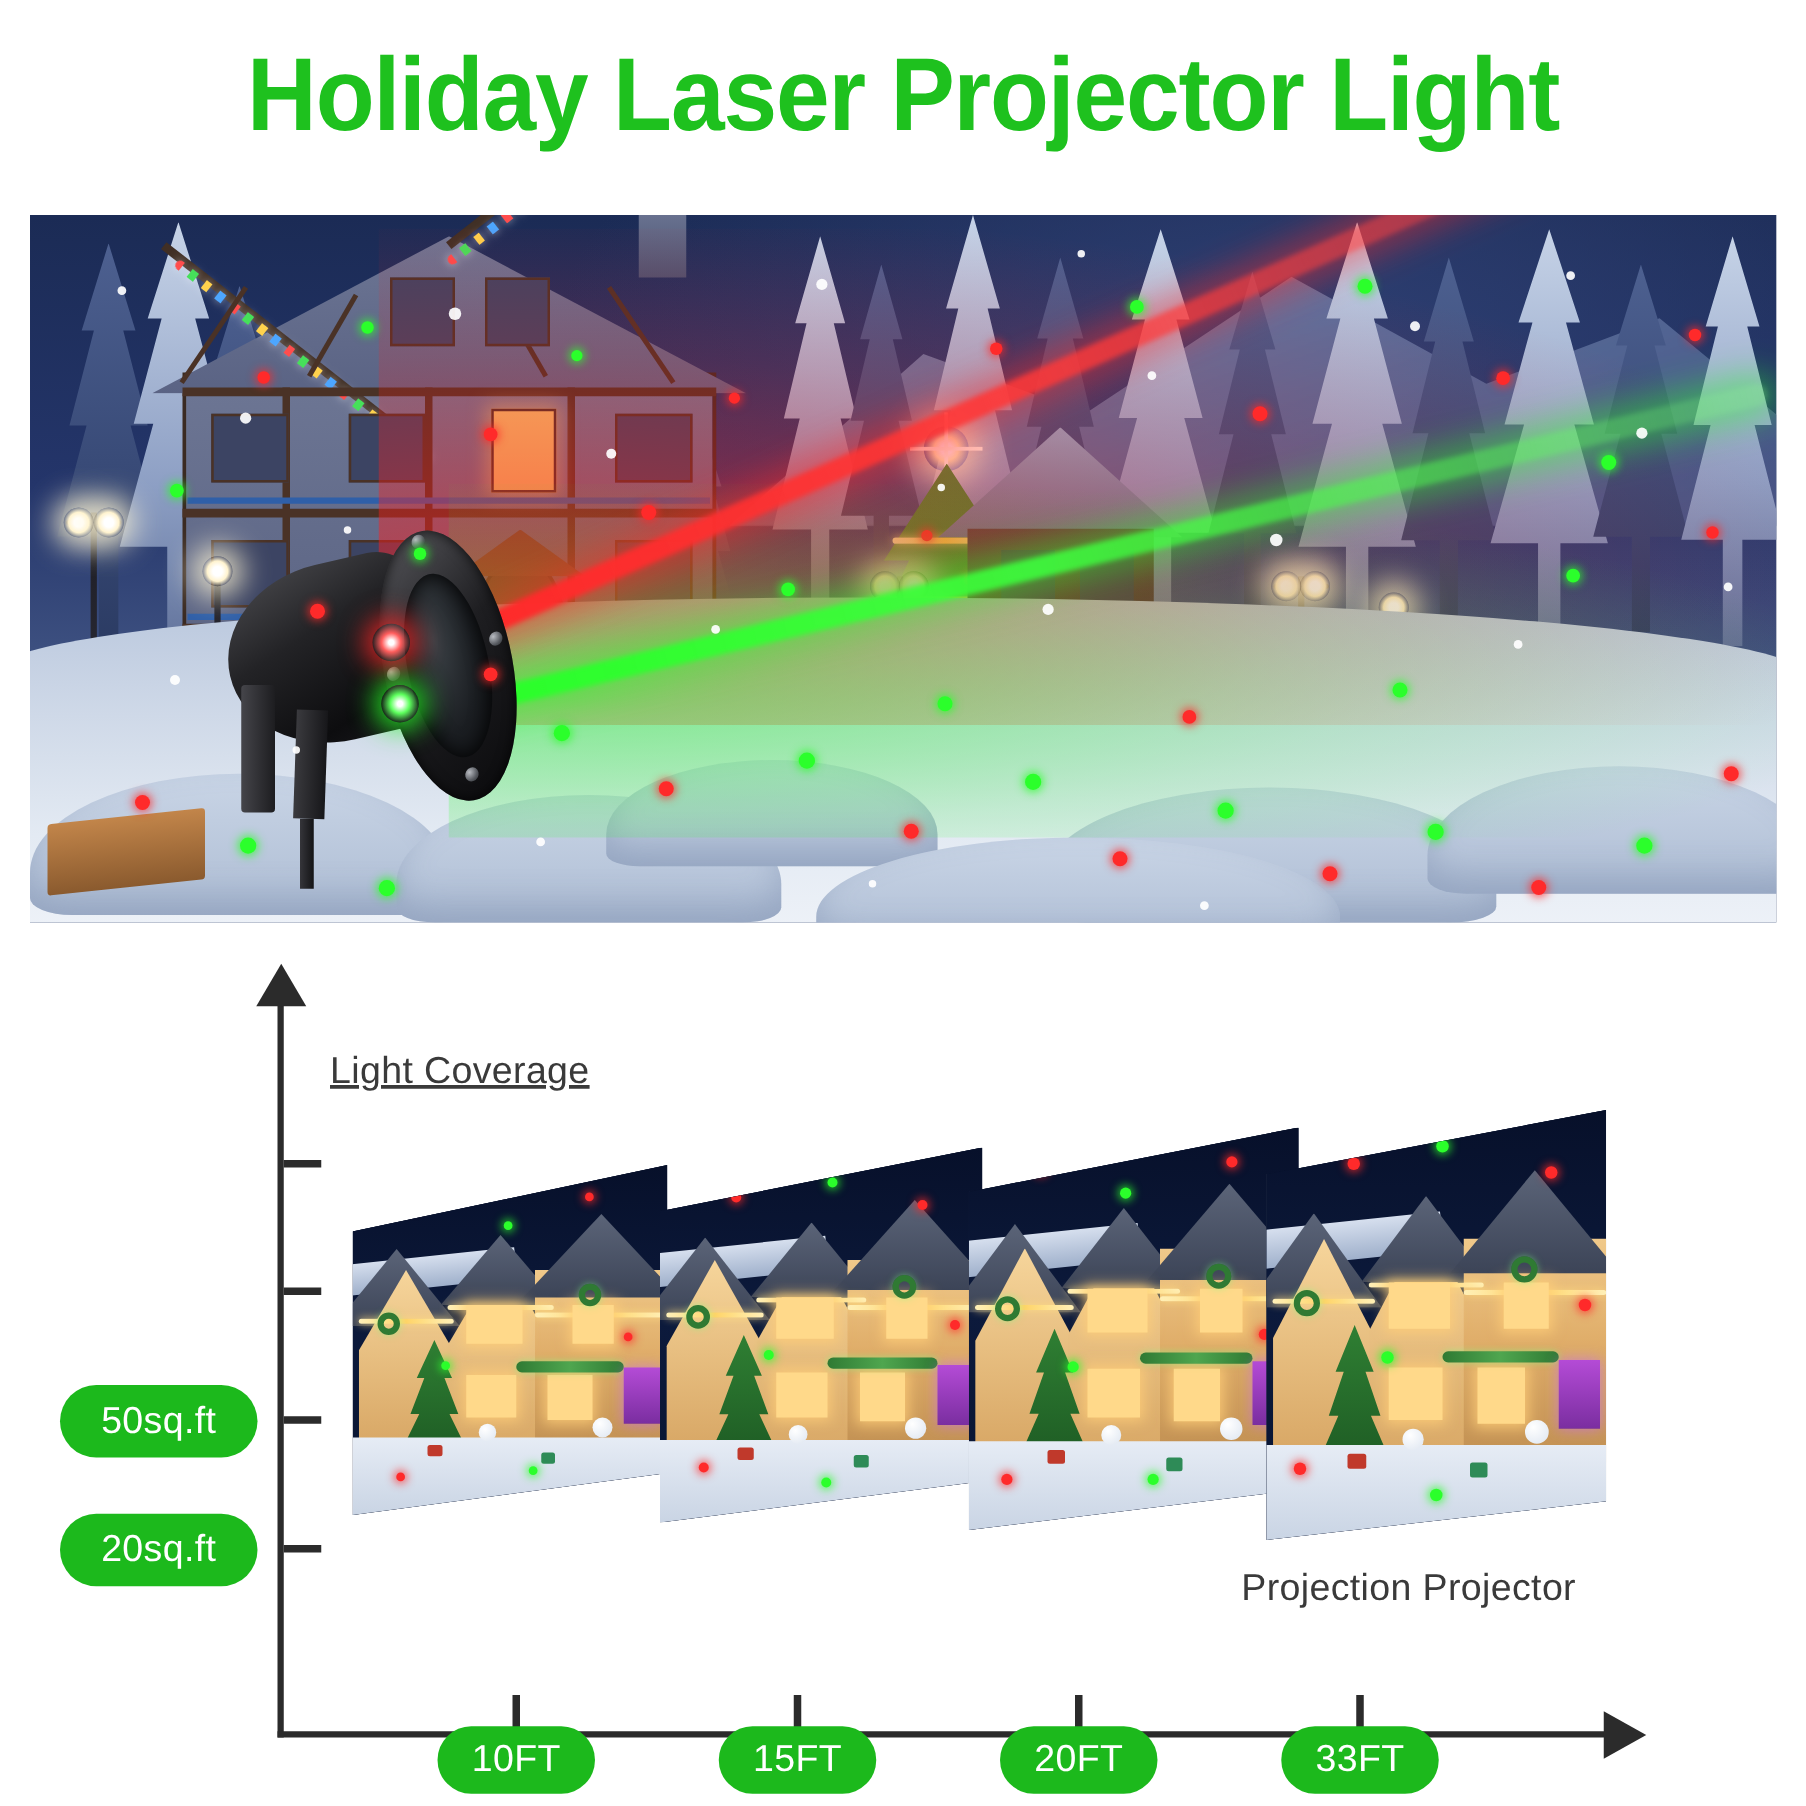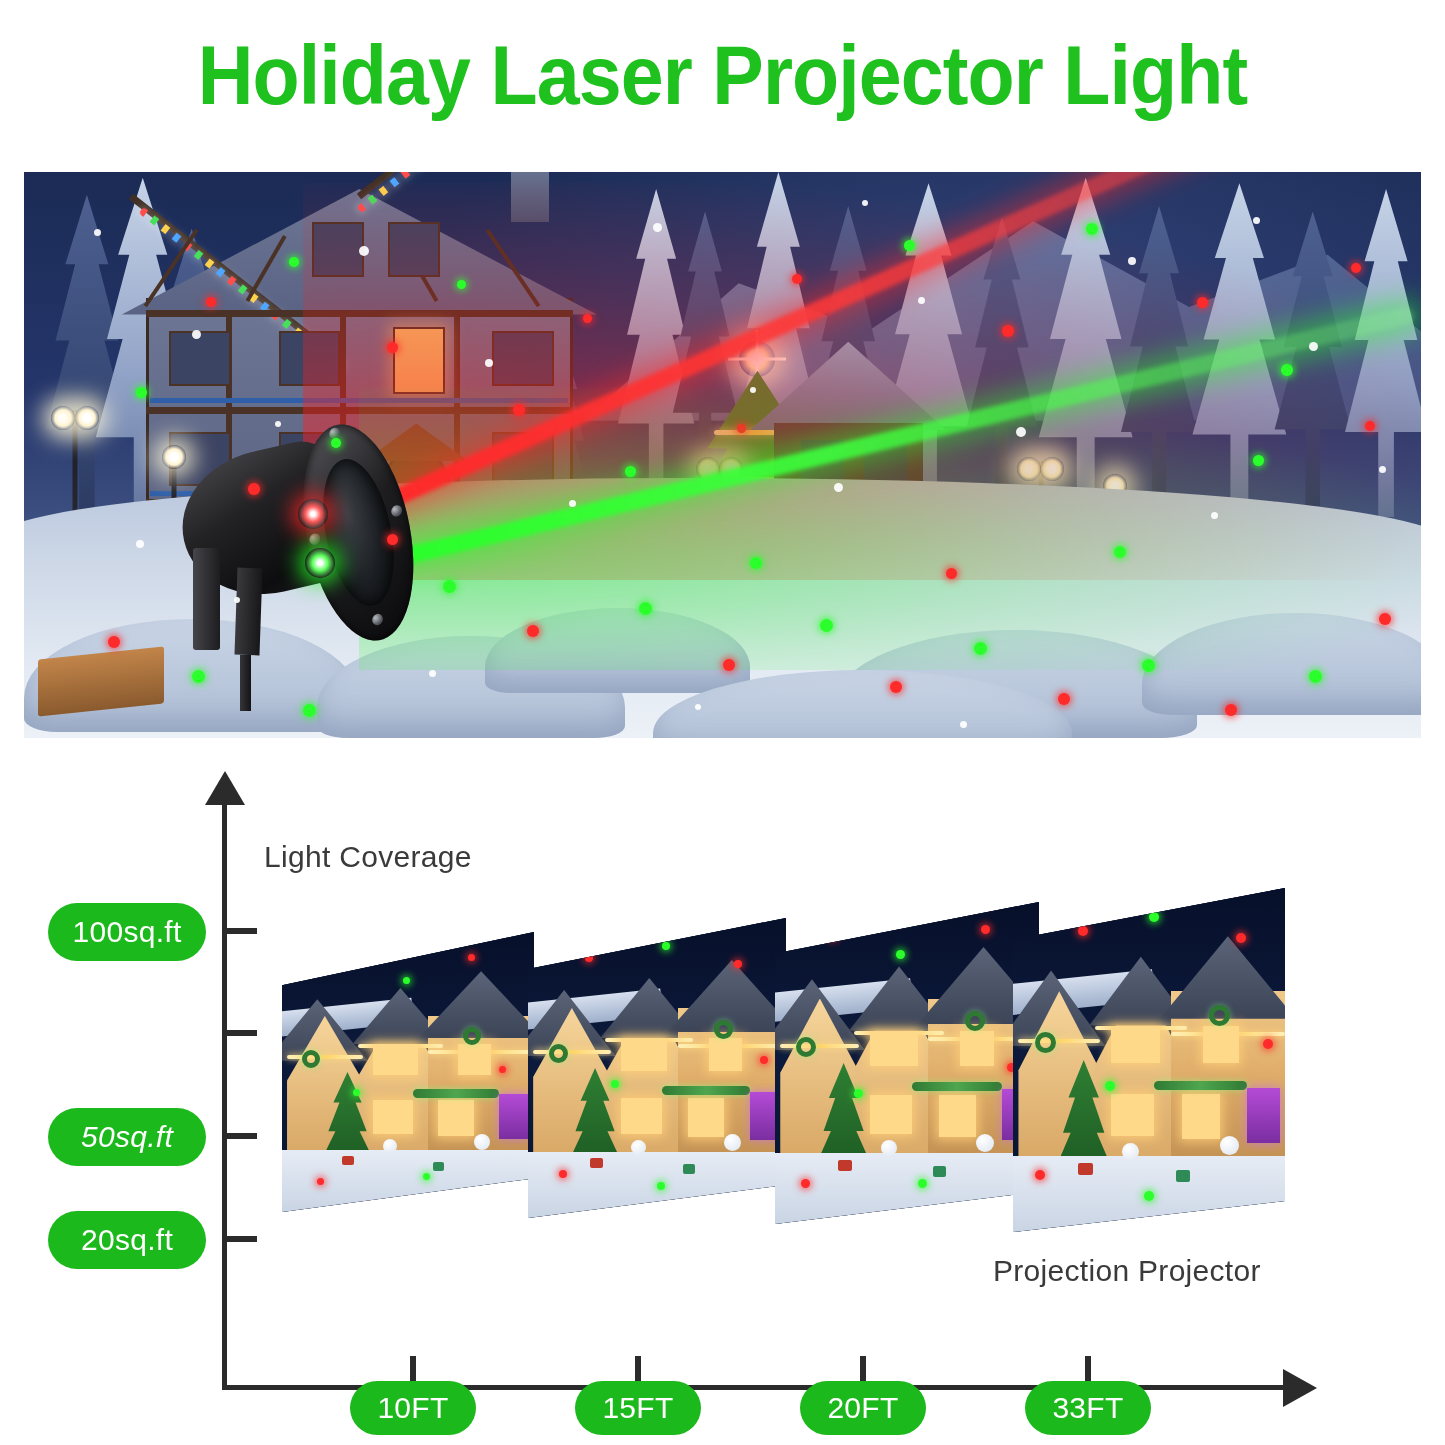--- a/index.html
+++ b/index.html
@@ -259,21 +259,21 @@
     border-top:19px solid transparent; border-bottom:19px solid transparent;
     border-left:34px solid #2b2b2b;
   }
   .yTick{ position:absolute; left:227px; width:30px; height:6px; background:#2b2b2b; }
   .xTick{ position:absolute; width:6px; height:30px; background:#2b2b2b; top:596px; }
 
   .axisLabel{
     position:absolute; color:#3a3a3a; font-size:30px;
     font-family:"Liberation Sans", sans-serif; letter-spacing:.3px;
   }
-  #yAxisLabel{ left:264px; top:80px; }
+  #yAxisLabel{ left:264px; top:80px;text-decoration:underline; }
   #xAxisLabel{ left:993px; top:494px; }
 
   .pill{
     position:absolute;
     background:#1cb91c; color:#ffffff;
     border-radius:40px;
     display:flex; align-items:center; justify-content:center;
     font-family:"Liberation Sans", sans-serif;
     font-size:30px; letter-spacing:.3px;
     white-space:nowrap;
@@ -738,22 +738,21 @@
       <div class="dot dotG" style="left:50%;top:7%;width:10px;height:10px;"></div>
       <div class="dot dotR" style="left:82%;top:13%;width:10px;height:10px;"></div>
       <div class="dot dotG" style="left:34%;top:56%;width:10px;height:10px;"></div>
       <div class="dot dotR" style="left:92%;top:44%;width:10px;height:10px;"></div>
       <div class="dot dotG" style="left:48%;top:88%;width:10px;height:10px;"></div>
       <div class="dot dotR" style="left:8%;top:82%;width:10px;height:10px;"></div>
     </div>
 
   </div>
 
-  <div class="pill yPill" style="top:903px;">100sq.ft</div>
-  <div class="pill yPill" style="top:1108px;font-style:italic;">50sq.ft</div>
+  <div class="pill yPill" style="top:1108px;">50sq.ft</div>
   <div class="pill yPill" style="top:1211px;">20sq.ft</div>
 
   <div class="pill xPill" style="left:350px;">10FT</div>
   <div class="pill xPill" style="left:575px;">15FT</div>
   <div class="pill xPill" style="left:800px;text-align:right;">20FT</div>
   <div class="pill xPill" style="left:1025px;">33FT</div>
 
 </div>
 
 </body></html>

